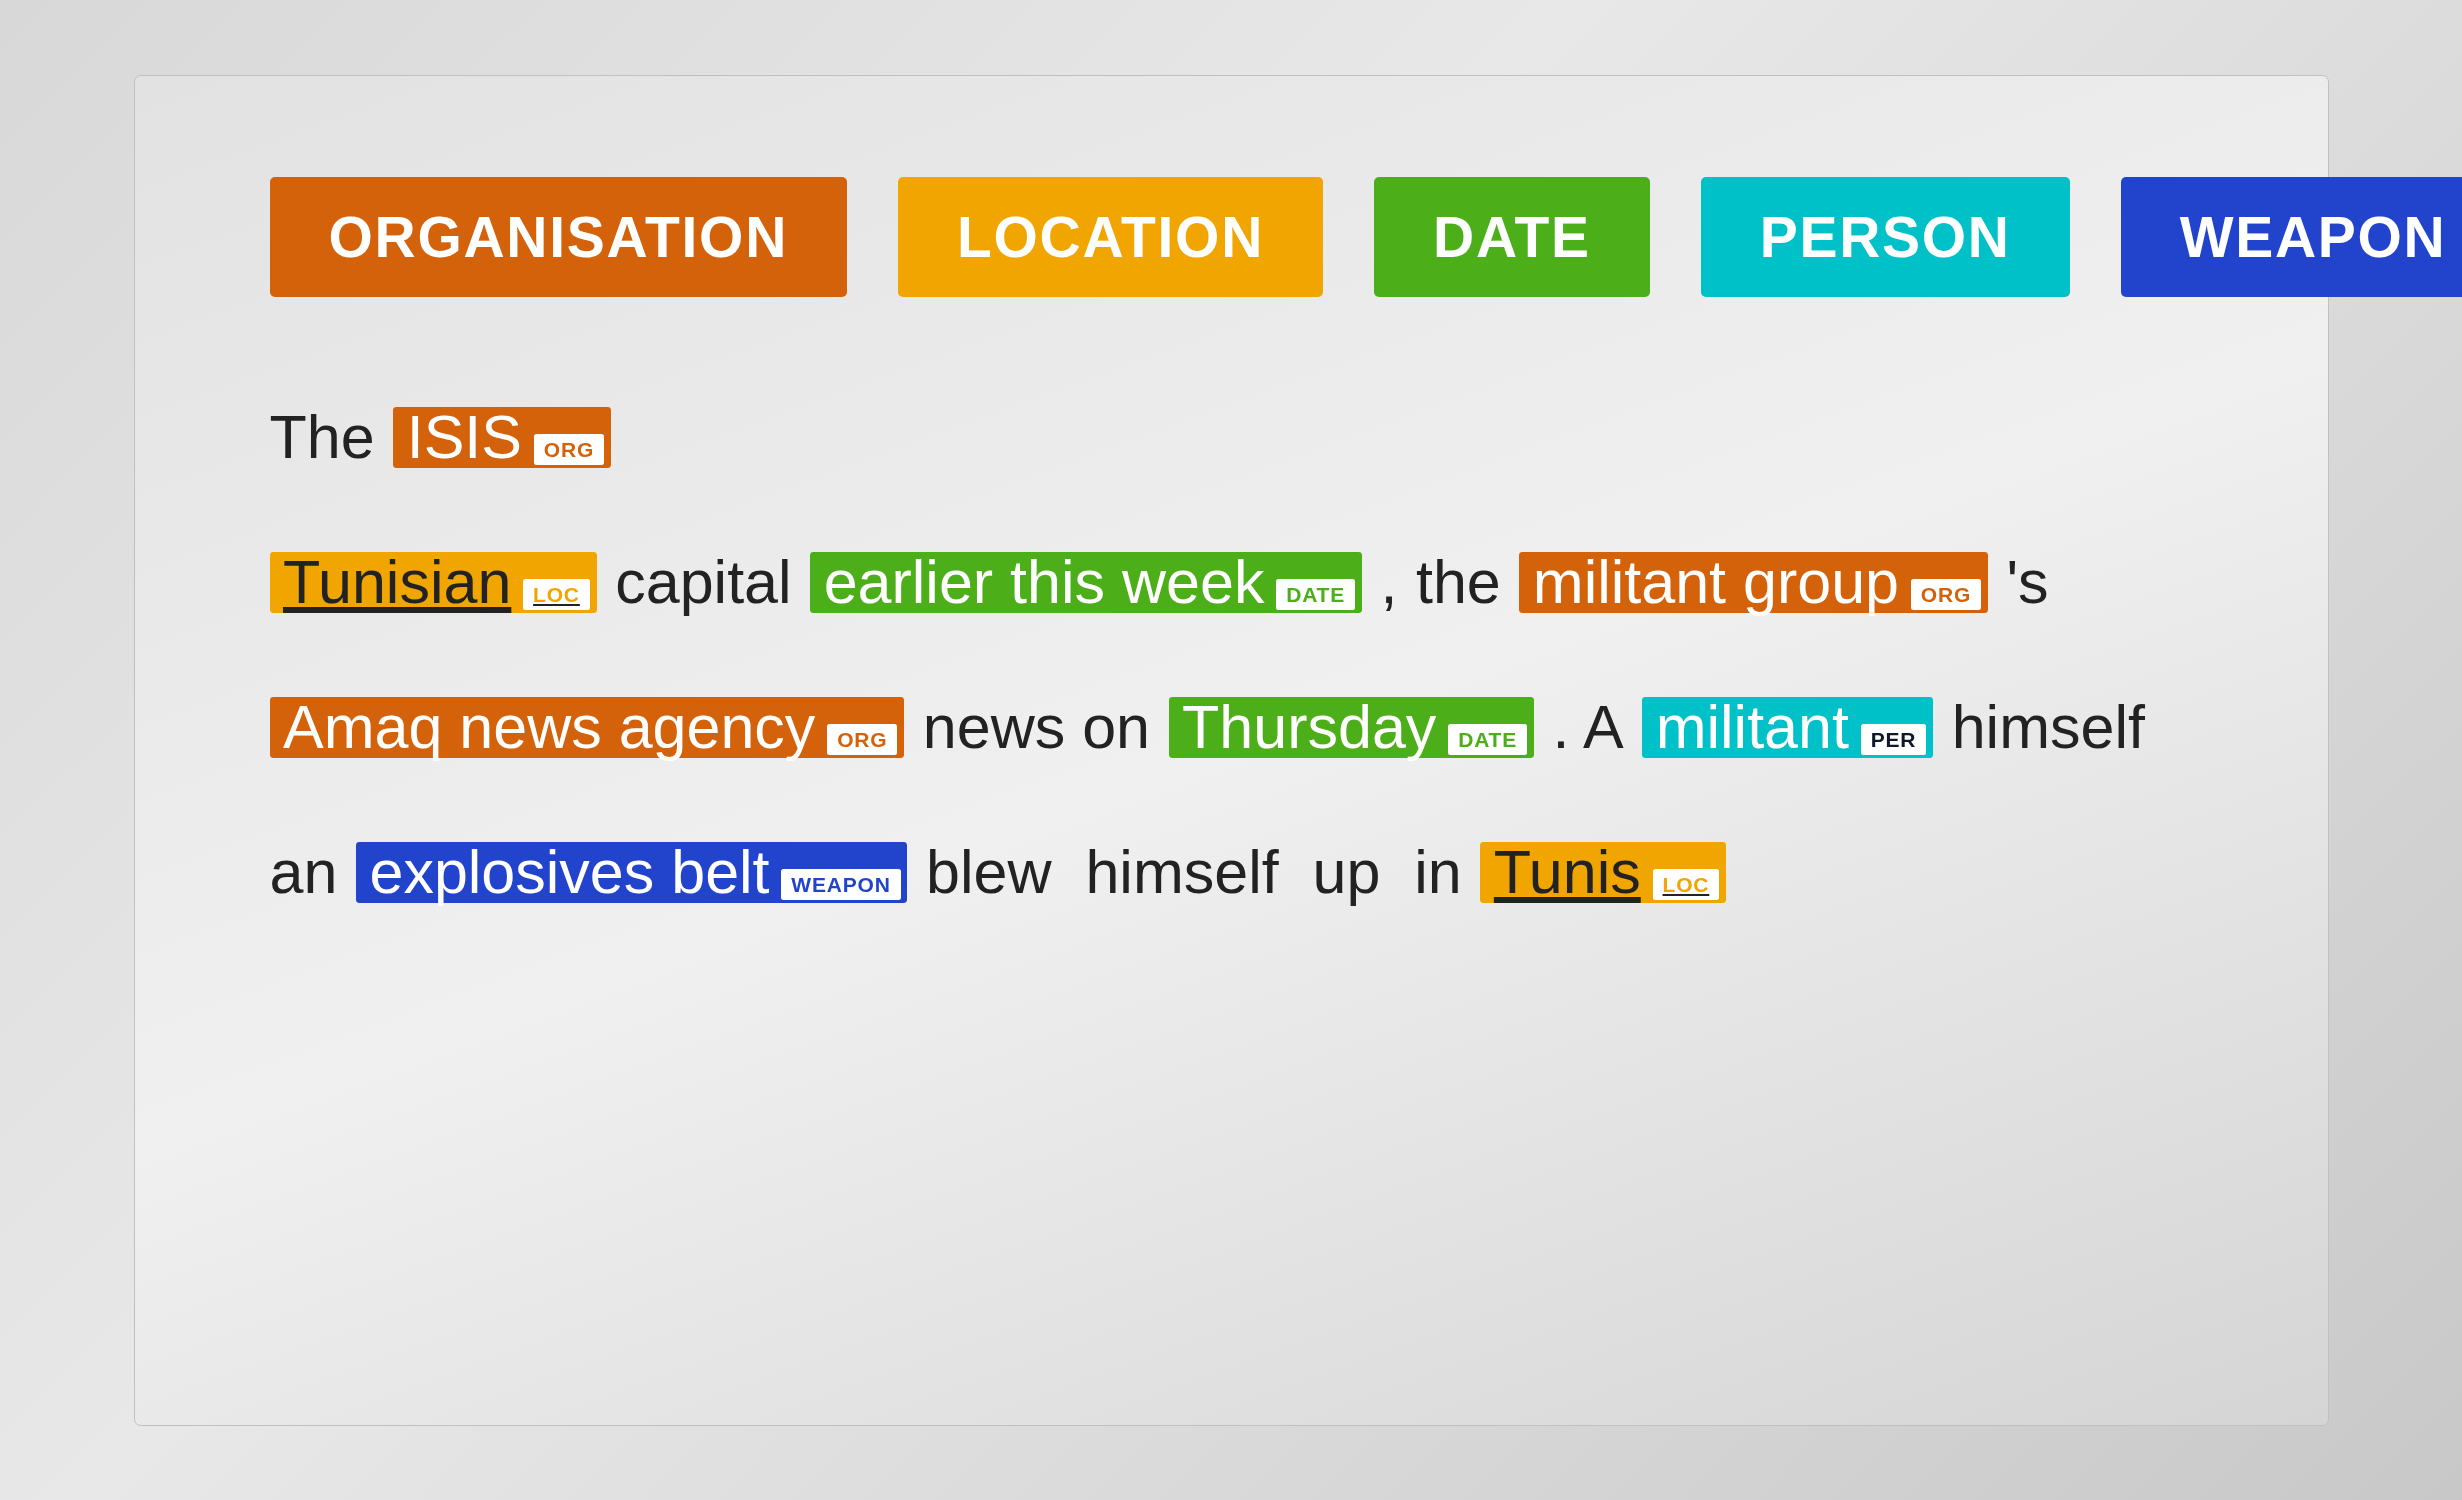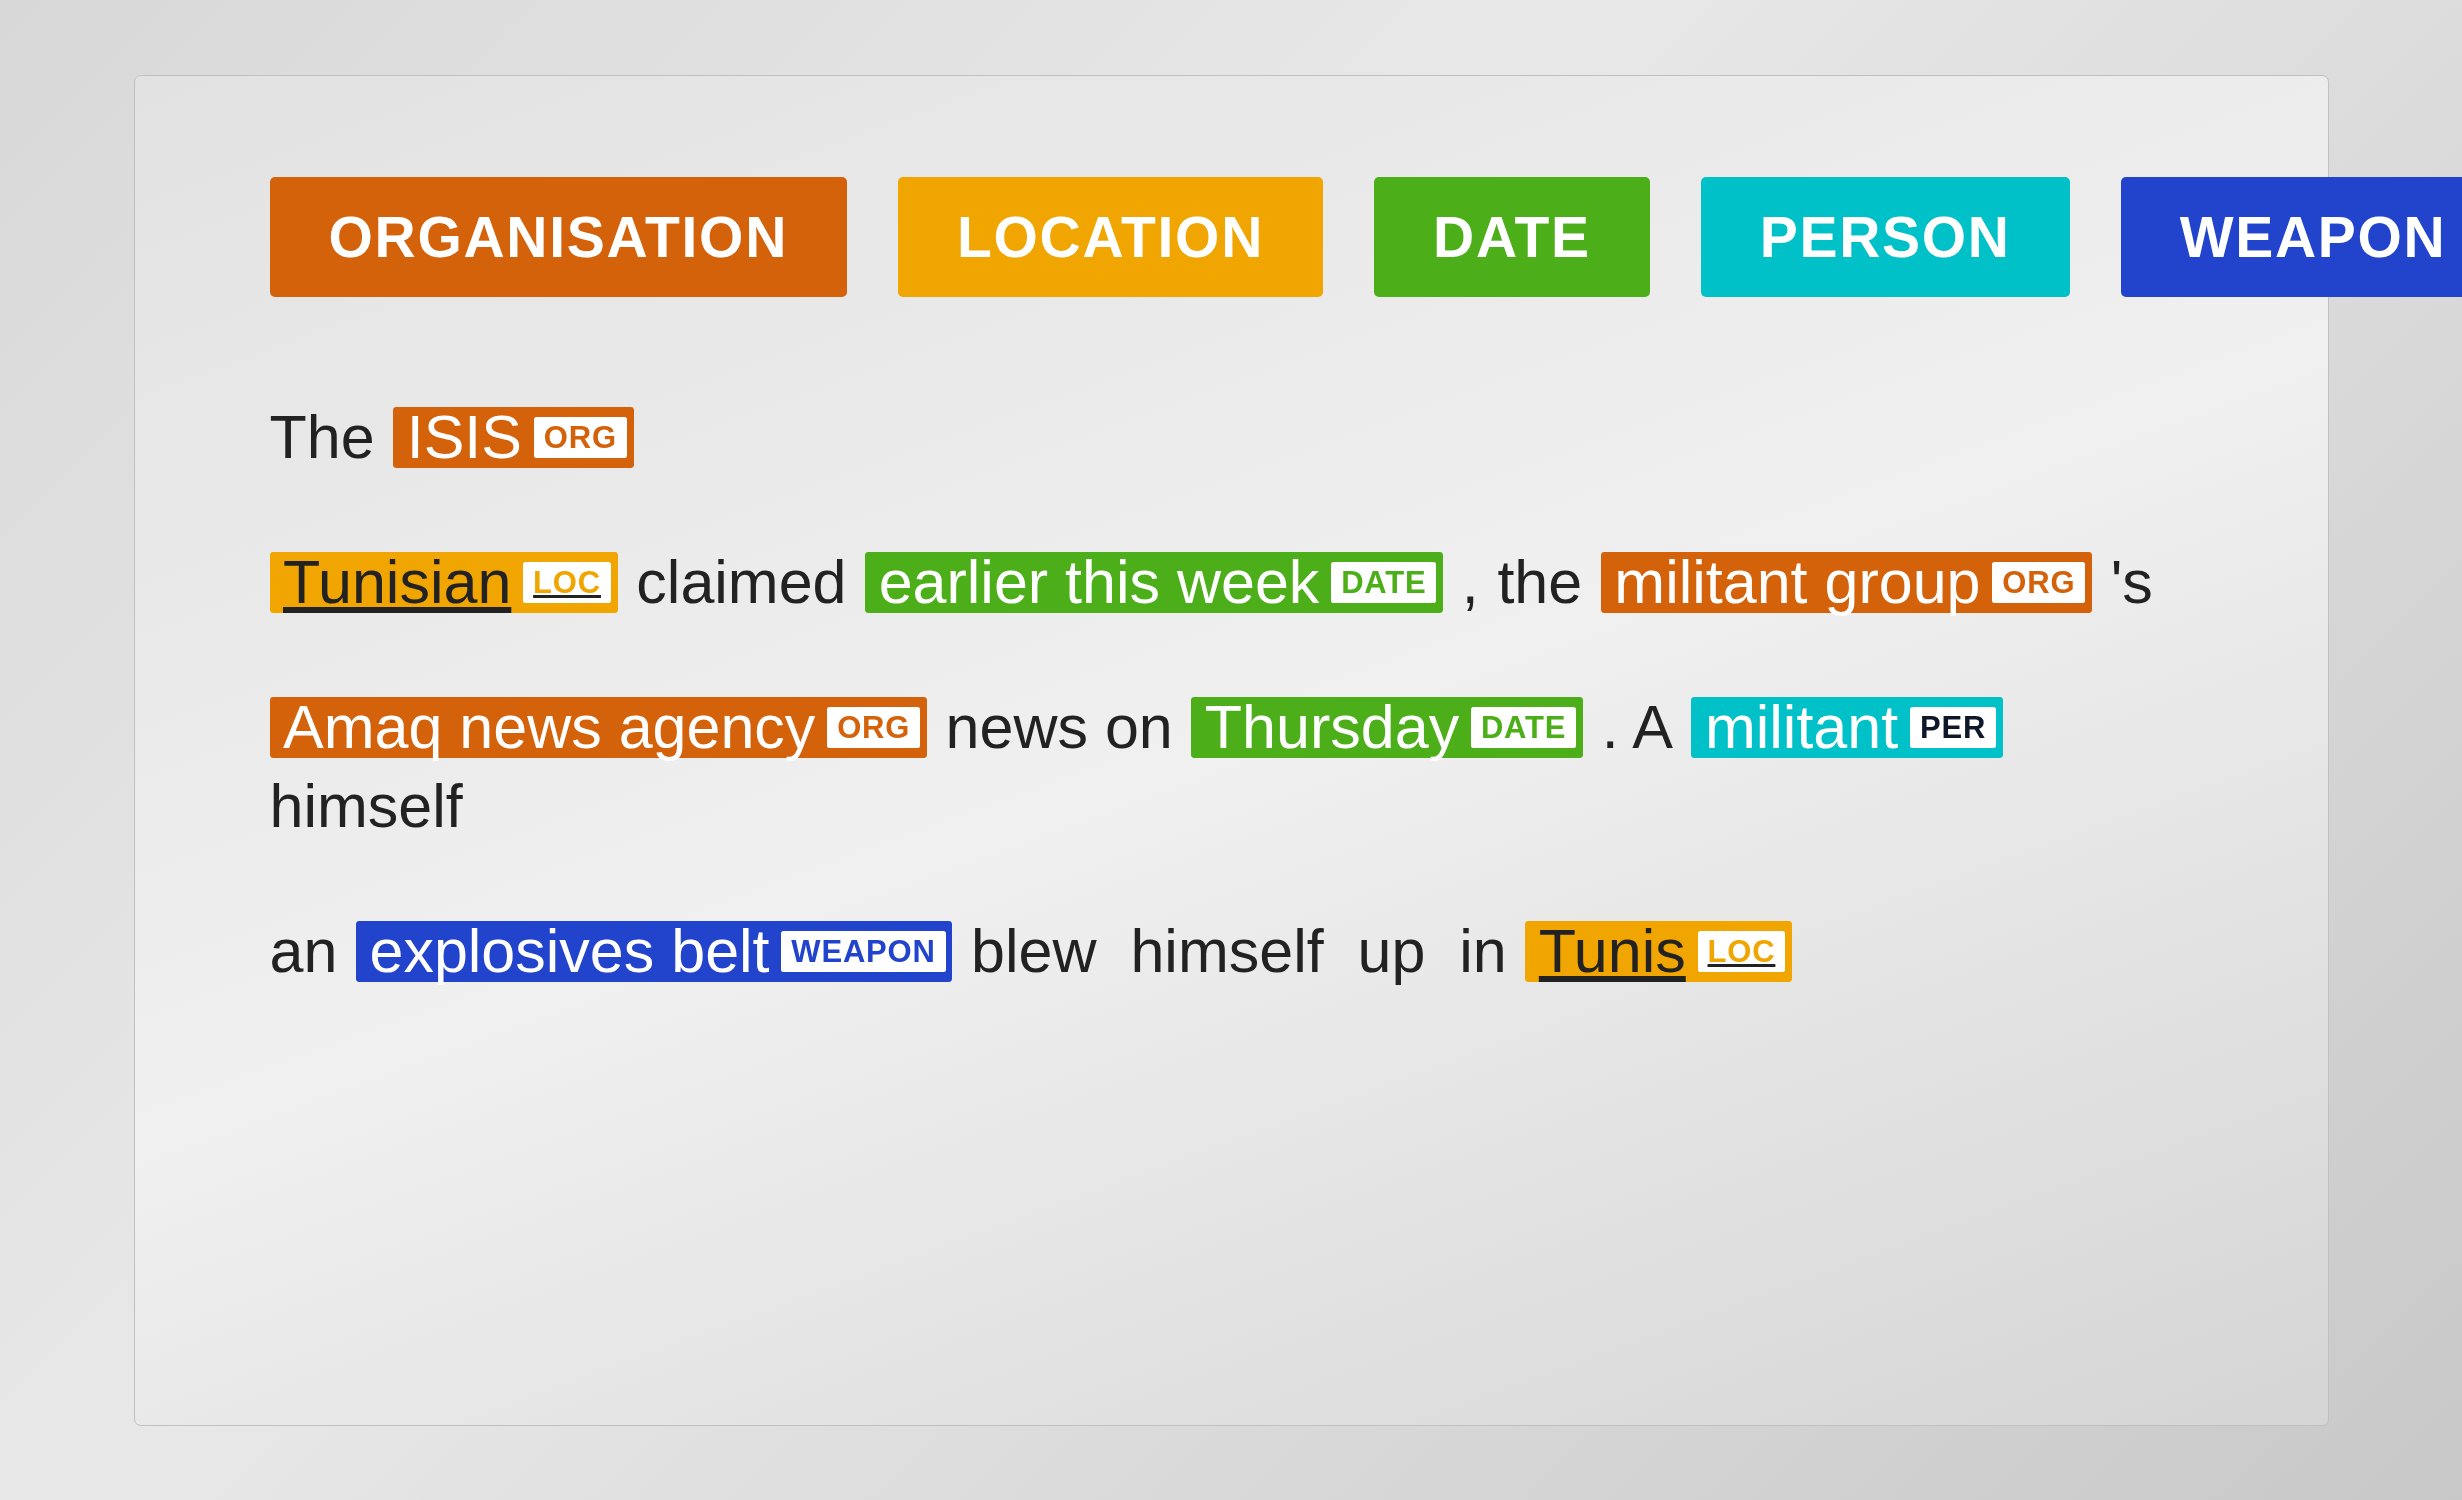--- a/index.html
+++ b/index.html
@@ -78,27 +78,28 @@
     .entity-loc  { background: #f0a500; color: #222; text-decoration: underline; }
     .entity-date { background: #4caf1a; }
     .entity-per  { background: #00c0c8; }
     .entity-wea  { background: #2244cc; }
 
     
     .entity-tag {
       display: inline-block;
       background: #fff;
       border-radius: 2.5px;
-      font-size: 31px;
+      font-size: 21px;
       font-weight: 700;
       letter-spacing: 0.8px;
       padding: 5px 10px;
       margin-left: 11.8px;
       margin-right: 6.8px;
       vertical-align: middle;
+      margin-top: 25px;
     }
 
     .tag-org  { color: #d4620a; }
     .tag-loc  { color: #f0a500; }
     .tag-date { color: #4caf1a; }
     .tag-per  { color: #0f172a; }
     .tag-wea  { color: #2244cc; }
 
     .plain { color: #222; }
   </style>
@@ -121,21 +122,21 @@
       <span class="plain">The</span>
       <span class="entity entity-org">
         ISIS<span class="entity-tag tag-org">ORG</span>
       </span>
     </div>
 
     <div class="text-line">
       <span class="entity entity-loc">
         Tunisian<span class="entity-tag tag-loc">LOC</span>
       </span>
-      <span class="plain">claimed</span>
+      <span class="plain">capital</span>
       <span class="entity entity-date">
         earlier this week<span class="entity-tag tag-date">DATE</span>
       </span>
       <span class="plain">,</span>
       <span class="plain">the</span>
       <span class="entity entity-org">
         militant group<span class="entity-tag tag-org">ORG</span>
       </span>
       <span class="plain">'s</span>
     </div>

